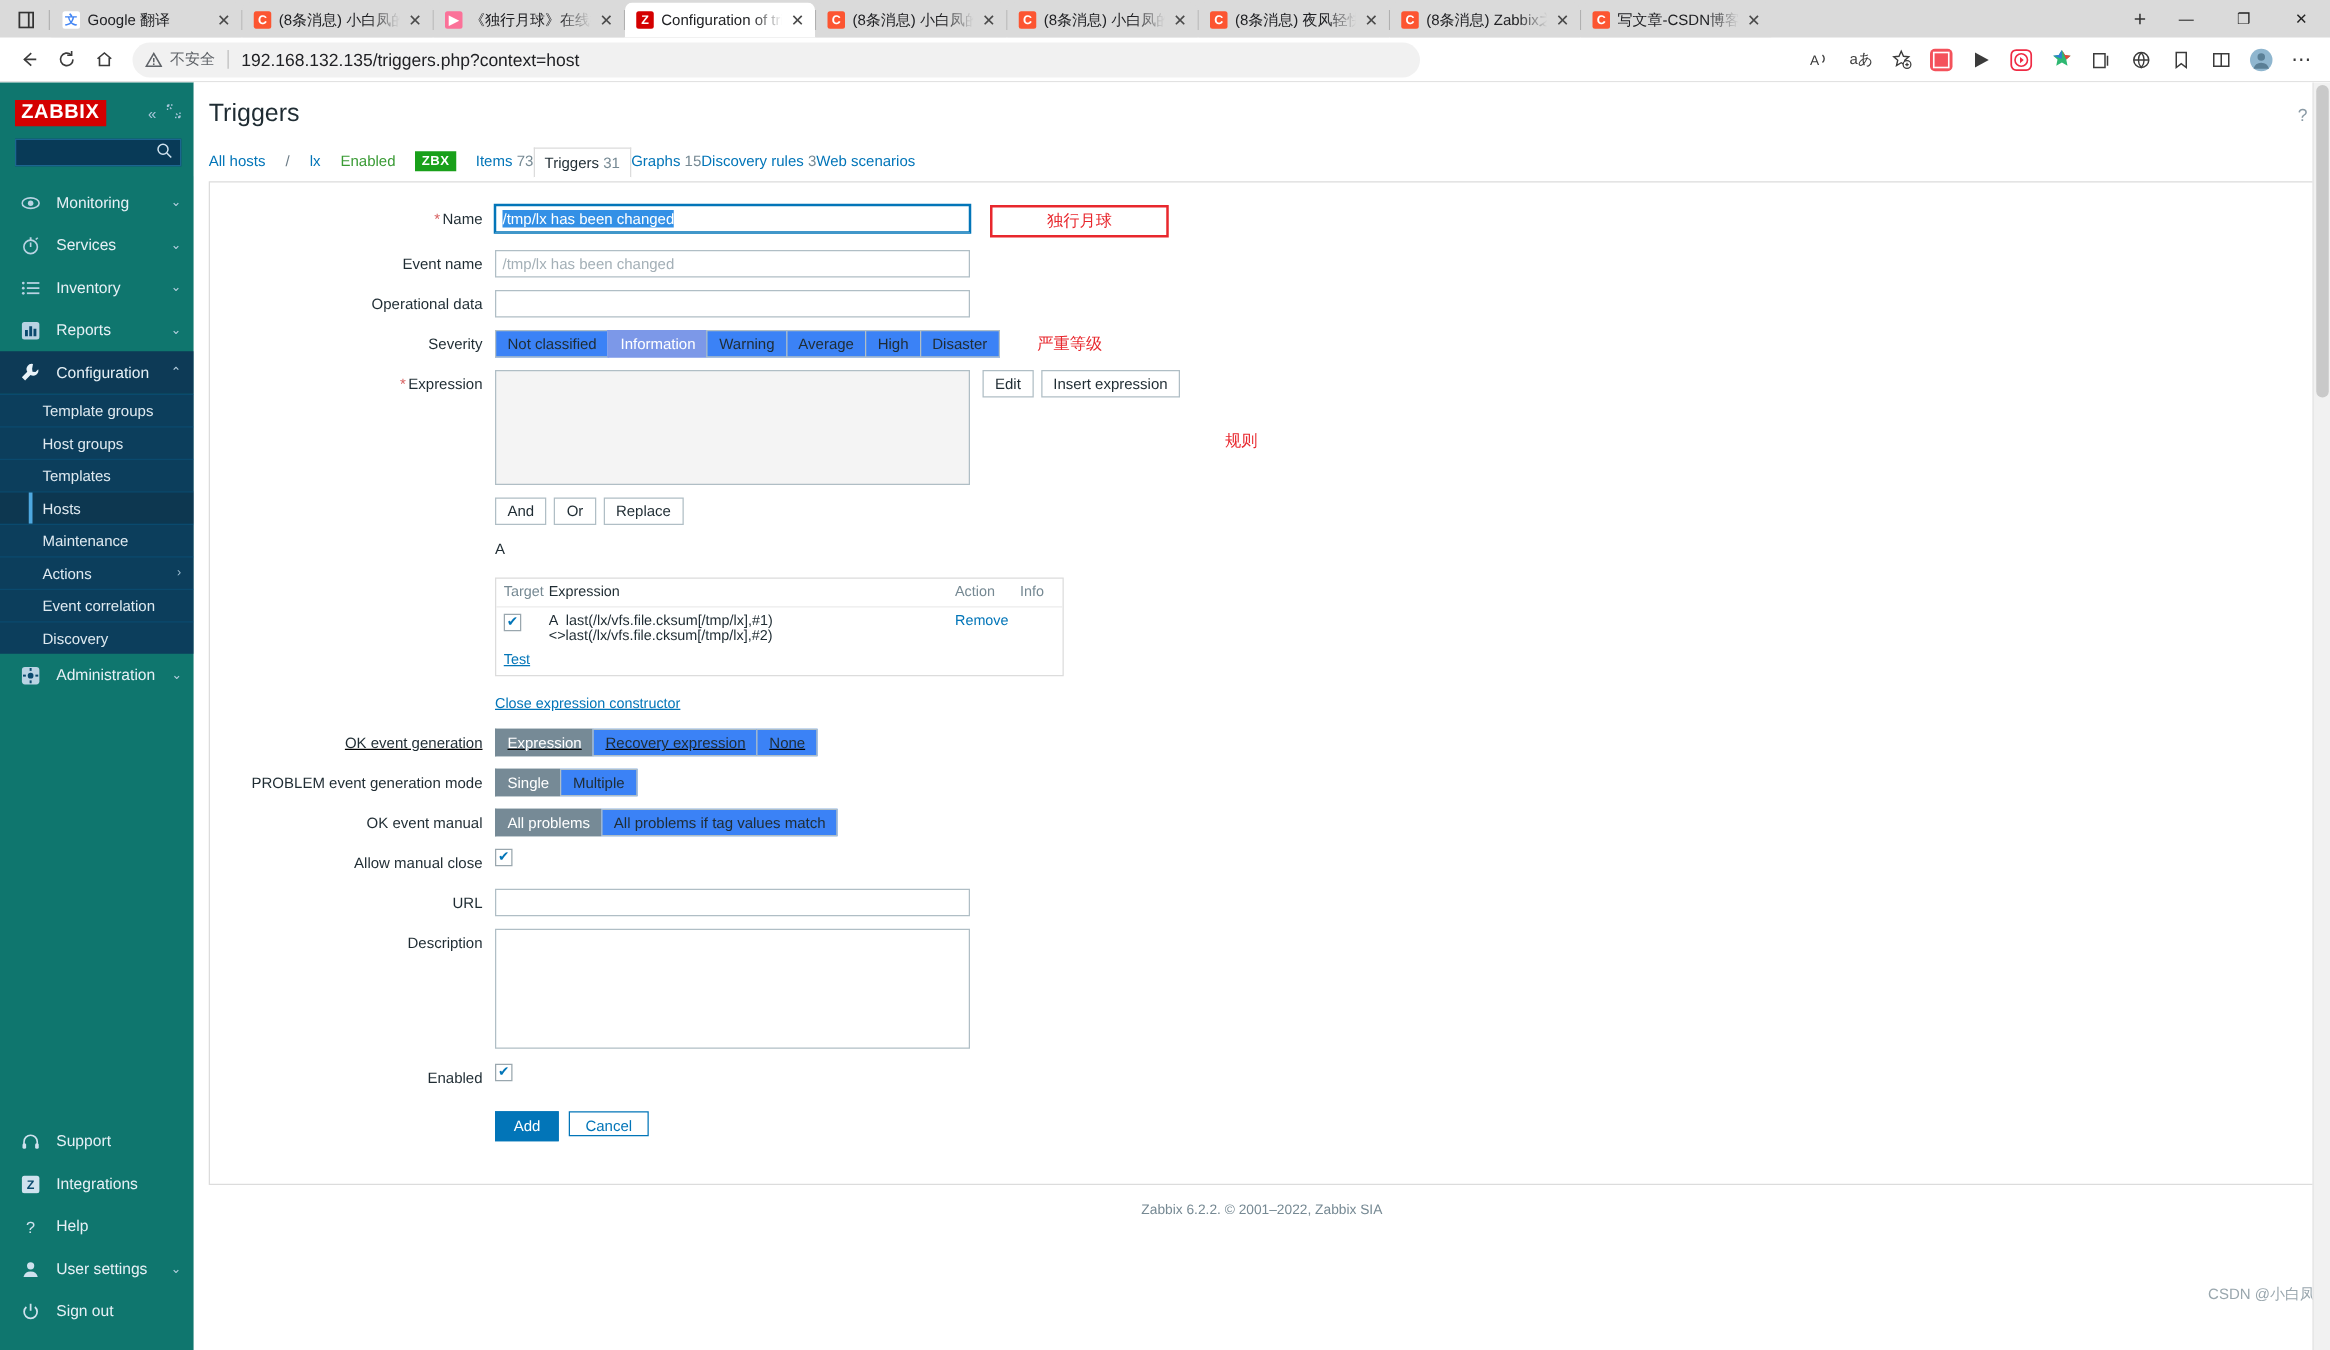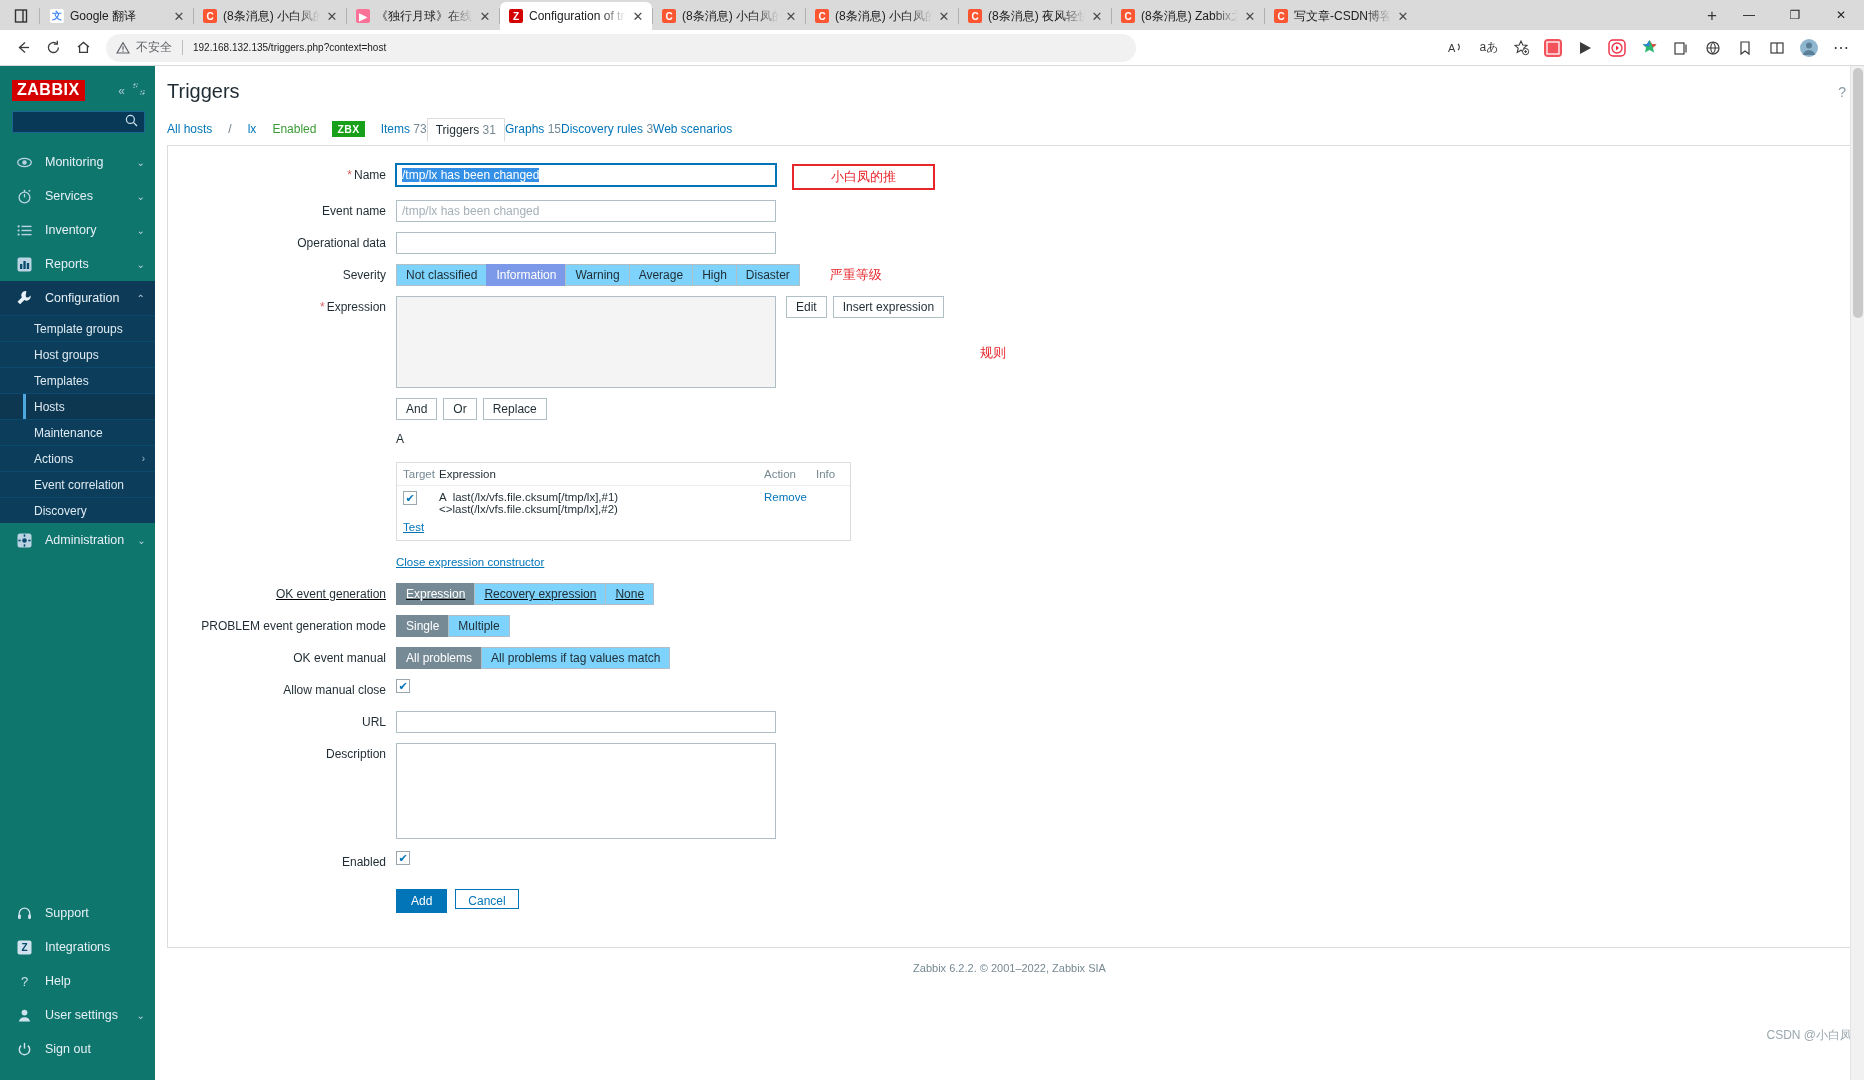--- a/index.html
+++ b/index.html
@@ -89,21 +89,21 @@
     height:28px;
     background:#f1f1f1;
     border-radius:14px;
     margin-left:8px;
     display:flex;align-items:center;
     padding: 0 10px;
     max-width: 1030px;
   }
   .url-warn { display:flex;align-items:center;gap:6px; color:#5f6368; font-size:12px; }
   .url-divider { width:1px;height:15px;background:#bdbdbd;margin:0 10px; }
-  .url-text { font-size:10px; color:#202124; }
+  .url-text { font-size:14px; color:#202124; }
   .nav-right { margin-left:auto; display:flex; align-items:center; gap:2px; }
   .nav-right .nav-icon { width:30px; }
   .sqicon { width:18px;height:18px;border-radius:4px;display:inline-block; }
 
   
   .zbx-wrap { display:flex; height: calc(1080px - 66px); background:#fff; }
 
   .sidebar {
     width: 155px; flex:0 0 155px;
     background:#0f766e;
@@ -220,21 +220,21 @@
     line-height:20px;
   }
   .inp.focused { border:1px solid #0275b8; outline:1px solid #0275b8; }
   .inp .sel-text { background:#3390e6; color:#fff; }
   .inp.placeholder { color:#a4b0b7; }
 
   .segmented { display:flex; }
   .seg {
     border:1px solid #b0bec5; border-right:none;
     height:22px; line-height:20px; padding: 0 9px;
-    font-size:12px; color:#1f2c33; background:#7dd3fc;
+    font-size:12px; color:#1f2c33; background:#3b82f6;
   }
   .seg:last-child { border-right:1px solid #b0bec5; }
   .seg.on { background:#7c98e8; color:#fff; border-color:#7c98e8; }
   .seg.on-grey { background:#768a96; color:#fff; border-color:#768a96; }
 
   .ta {
     width:380px; height:92px; border:1px solid #b0bec5; background:#f4f4f4;
     resize:none; font-size:12px; padding:4px 5px;
     font-family:"Liberation Sans", sans-serif;
   }
@@ -663,21 +663,21 @@
 
     <div class="card">
 
       <div class="form">
 
         <div class="frow">
           <div class="flabel"><span class="req">*</span><span>Name</span></div>
           <div class="fctrl">
             <div class="inp focused"><span class="sel-text">/tmp/lx has been changed</span></div>
             <div class="note-box" style="position:relative;margin-left:16px;width:143px;height:26px;">
-              <span>小白凤的推</span>
+              <span>独行月球</span>
             </div>
           </div>
         </div>
 
         <div class="frow">
           <div class="flabel">Event name</div>
           <div class="fctrl">
             <div class="inp placeholder">/tmp/lx has been changed</div>
           </div>
         </div>

